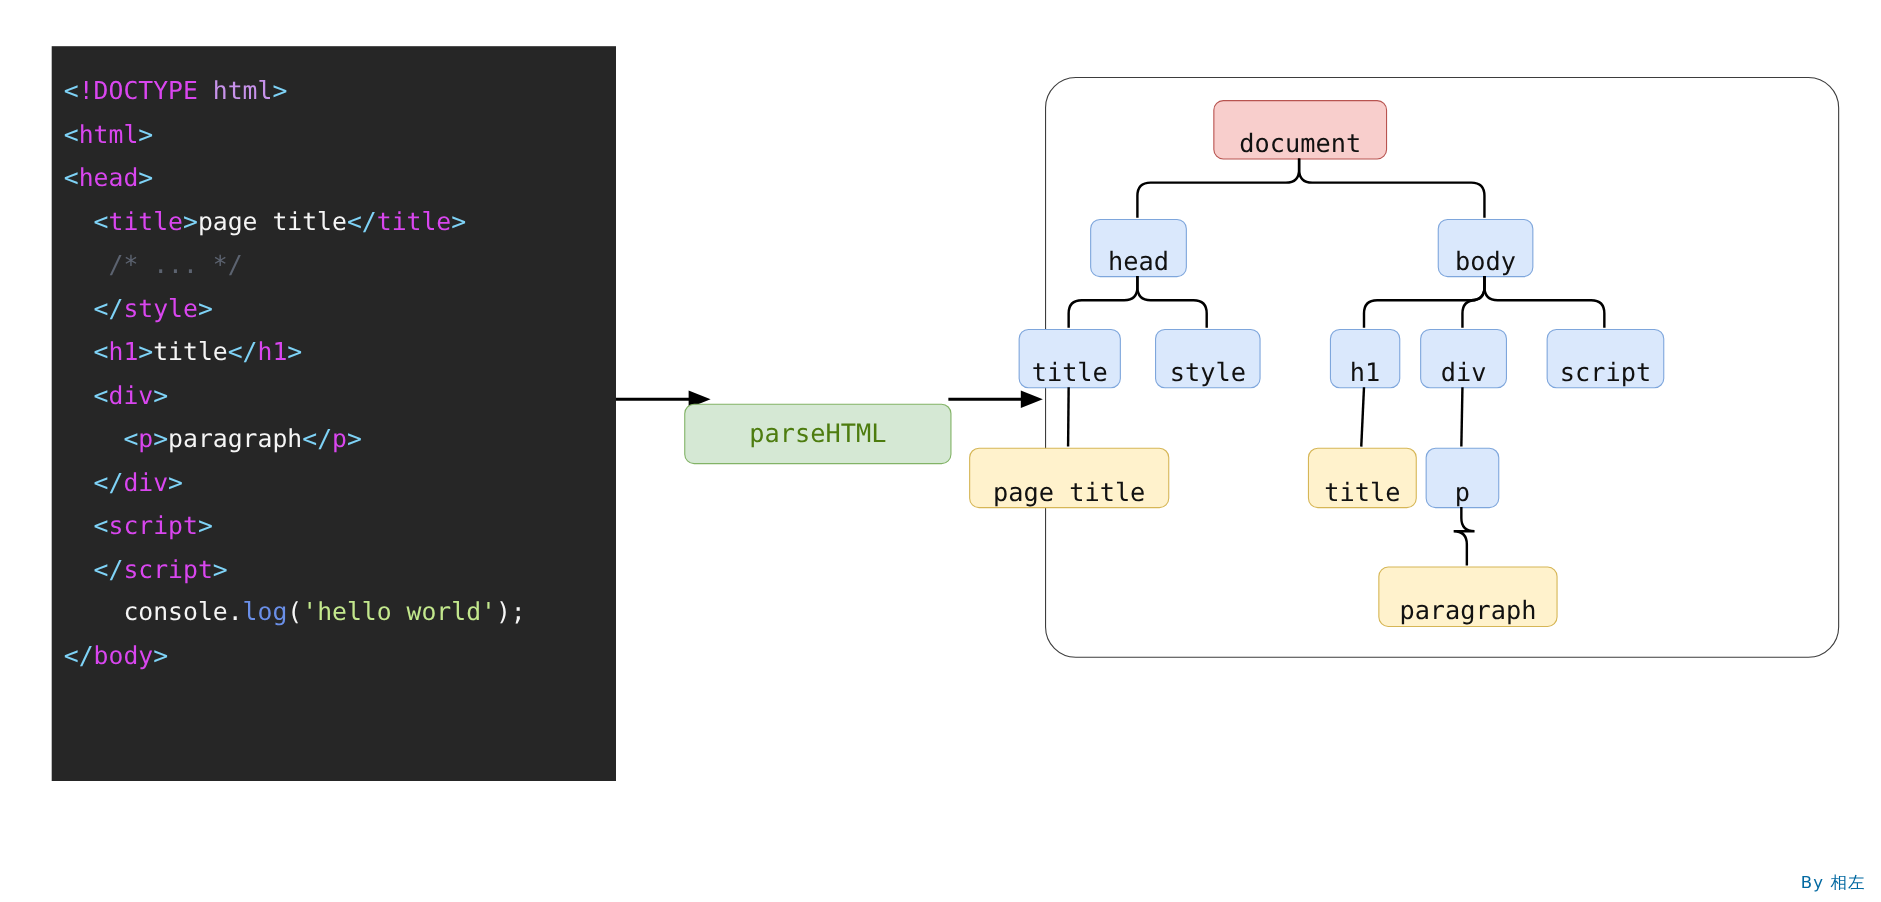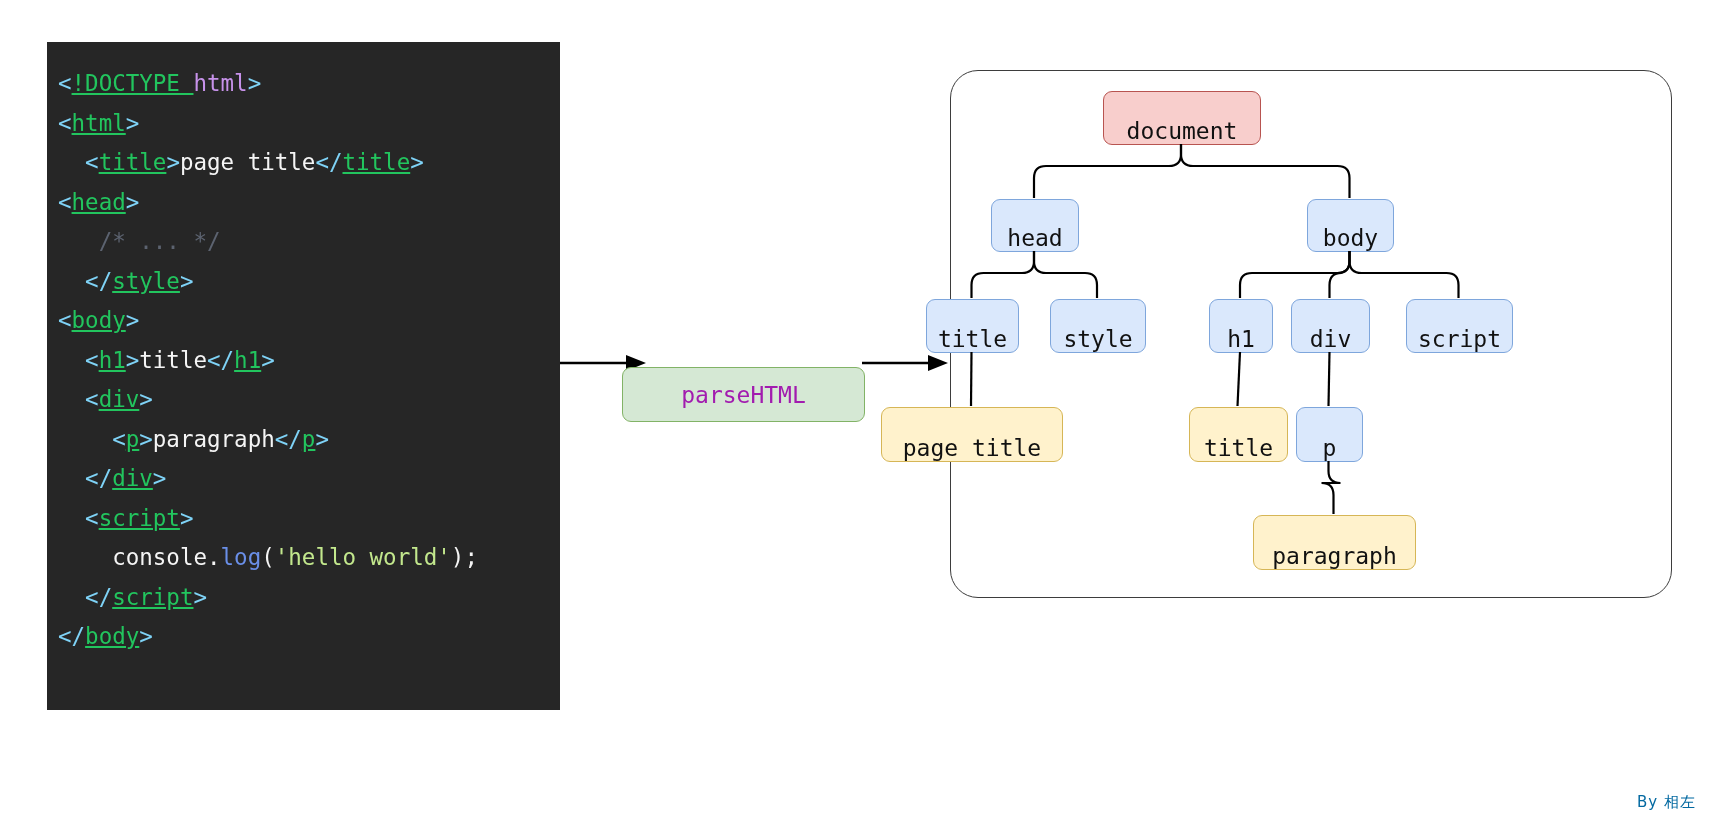--- a/index.html
+++ b/index.html
@@ -29,21 +29,21 @@
   }
   .code-line {
     font-family: "DejaVu Sans Mono", monospace;
     font-size: 22.5px;
     line-height: 39.5px;
     white-space: pre;
     padding-left: 11px;
     color: #e6e6e6;
   }
   .pnc  { color: #7fd3f7; }  
-  .tag  { color: #22c55e; text-decoration: underline; }  
+  .tag  { color: #d946ef; }  
   .attr { color: #c792ea; }  
   .txt  { color: #f5f5f5; }  
   .cmt  { color: #5c6370; }  
   .fn   { color: #6a8fe8; }  
   .str  { color: #c3e88d; }  
   .pln  { color: #f5f5f5; }
 
   
   #flow-arrow-1 {
     position: absolute;
@@ -62,21 +62,21 @@
     border: 1.6px solid #82b366;
     border-radius: 9px;
     display: flex;
     align-items: center;
     justify-content: center;
     box-sizing: border-box;
   }
   #parse-box span {
     font-family: "DejaVu Sans Mono", monospace;
     font-size: 23px;
-    color: #a21caf;
+    color: #4d7c0f;
   }
   #flow-arrow-2 {
     position: absolute;
     left: 862px;
     top: 345px;
     width: 90px;
     height: 36px;
   }
 
   
@@ -135,32 +135,31 @@
     color: #0369a1;
     letter-spacing: 1px;
   }
 </style>
 </head>
 <body>
 
 <div id="code-panel">
     <div class="code-line"><span class="pnc">&lt;</span><span class="tag">!DOCTYPE </span><span class="attr">html</span><span class="pnc">&gt;</span></div>
     <div class="code-line"><span class="pnc">&lt;</span><span class="tag">html</span><span class="pnc">&gt;</span></div>
+    <div class="code-line"><span class="pnc">&lt;</span><span class="tag">head</span><span class="pnc">&gt;</span></div>
     <div class="code-line"><span class="pnc">  &lt;</span><span class="tag">title</span><span class="pnc">&gt;</span><span class="txt">page title</span><span class="pnc">&lt;/</span><span class="tag">title</span><span class="pnc">&gt;</span></div>
-    <div class="code-line"><span class="pnc">&lt;</span><span class="tag">head</span><span class="pnc">&gt;</span></div>
     <div class="code-line"><span class="cmt">   /* ... */</span></div>
     <div class="code-line"><span class="pnc">  &lt;/</span><span class="tag">style</span><span class="pnc">&gt;</span></div>
-    <div class="code-line"><span class="pnc">&lt;</span><span class="tag">body</span><span class="pnc">&gt;</span></div>
     <div class="code-line"><span class="pnc">  &lt;</span><span class="tag">h1</span><span class="pnc">&gt;</span><span class="txt">title</span><span class="pnc">&lt;/</span><span class="tag">h1</span><span class="pnc">&gt;</span></div>
     <div class="code-line"><span class="pnc">  &lt;</span><span class="tag">div</span><span class="pnc">&gt;</span></div>
     <div class="code-line"><span class="pnc">    &lt;</span><span class="tag">p</span><span class="pnc">&gt;</span><span class="txt">paragraph</span><span class="pnc">&lt;/</span><span class="tag">p</span><span class="pnc">&gt;</span></div>
     <div class="code-line"><span class="pnc">  &lt;/</span><span class="tag">div</span><span class="pnc">&gt;</span></div>
     <div class="code-line"><span class="pnc">  &lt;</span><span class="tag">script</span><span class="pnc">&gt;</span></div>
+    <div class="code-line"><span class="pnc">  &lt;/</span><span class="tag">script</span><span class="pnc">&gt;</span></div>
     <div class="code-line"><span class="pln">    console</span><span class="pln">.</span><span class="fn">log</span><span class="pln">(</span><span class="str">'hello world'</span><span class="pln">);</span></div>
-    <div class="code-line"><span class="pnc">  &lt;/</span><span class="tag">script</span><span class="pnc">&gt;</span></div>
     <div class="code-line"><span class="pnc">&lt;/</span><span class="tag">body</span><span class="pnc">&gt;</span></div>
   </div>
 
 <svg id="flow-arrow-1" viewBox="0 0 90 36">
   <line x1="0" y1="18" x2="68" y2="18" stroke="#000" stroke-width="2.6"></line>
   <polygon points="66,10 86,18 66,26" fill="#000"></polygon>
 </svg>
 
 <div id="parse-box">
   <span>parseHTML</span>

